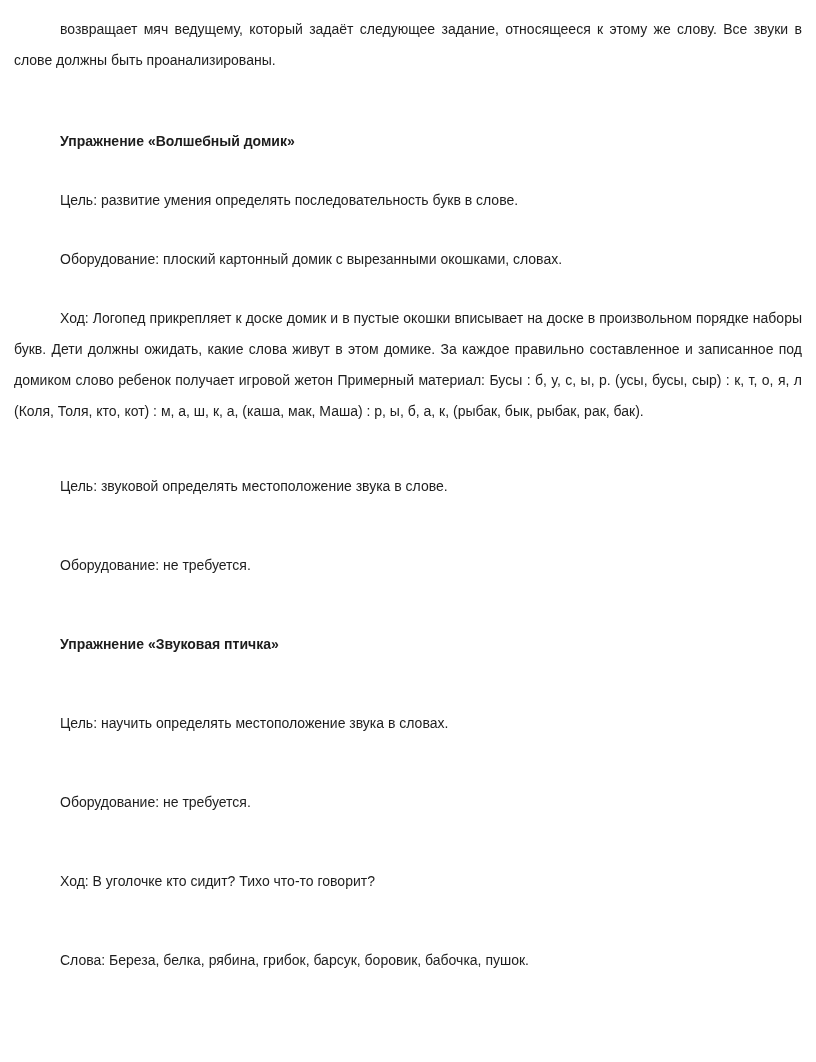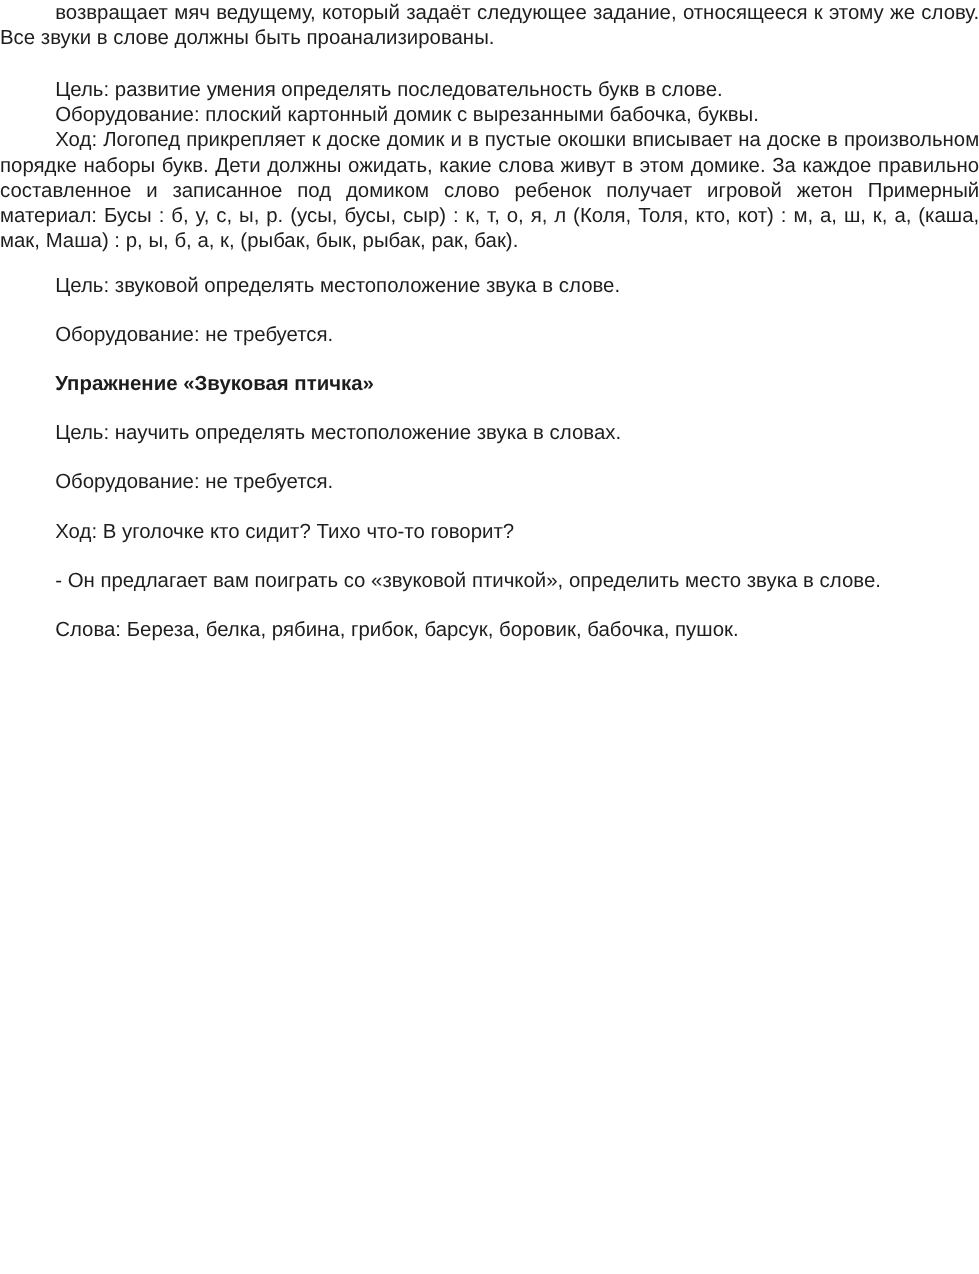--- a/index.html
+++ b/index.html
@@ -14,23 +14,23 @@
     background: #ffffff;
     overflow: hidden;
     color: #1d1d1d;
     font-family: "Liberation Sans", "DejaVu Sans", sans-serif;
     font-size: 18.7px;
     line-height: 25px;
     -webkit-font-smoothing: antialiased;
   }
   .page p, .page h2 {
     margin: 0;
-    padding: 0;
-    font-size: 17px;
-    line-height: 21px;
+    padding: 14px;
+    font-size: 14px;
+    line-height: 31px;
     text-align: justify;
     text-indent: 46px;
     font-weight: normal;
   }
   .page h2 {
     font-weight: 700;
   }
   .lead {
   }
   .sec1 { margin-top: 22px; }
@@ -41,32 +41,32 @@
   .sec3 p, .sec3 h2 { margin-bottom: 20px; }
 </style>
 </head>
 <body>
 
 <div class="page">
 
   <p><span>возвращает мяч ведущему, который задаёт следующее задание, относящееся к этому же слову. Все звуки в слове должны быть проанализированы.</span></p>
 
   <section class="sec1">
+    <h2>Упражнение «Волшебный домик»</h2>
     <p><span class="lead">Цель:</span><span> развитие умения определять последовательность букв в слове.</span></p>
-    <p><span class="lead">Оборудование:</span><span> плоский картонный домик с вырезанными бабочка, буквы.</span></p>
+    <p><span class="lead">Оборудование:</span><span> плоский картонный домик с вырезанными окошками, словах.</span></p>
     <p><span class="lead">Ход:</span><span> Логопед прикрепляет к доске домик и в пустые окошки вписывает на доске в произвольном порядке наборы букв. Дети должны ожидать, какие слова живут в этом домике. За каждое правильно составленное и записанное под домиком слово ребенок получает игровой жетон Примерный материал: Бусы : б, у, с, ы, р. (усы, бусы, сыр) : к, т, о, я, л (Коля, Толя, кто, кот) : м, а, ш, к, а, (каша, мак, Маша) : р, ы, б, а, к, (рыбак, бык, рыбак, рак, бак).</span></p>
   </section>
 
   <section class="sec2">
     <p><span class="lead">Цель:</span><span> звуковой определять местоположение звука в слове.</span></p>
     <p><span class="lead">Оборудование:</span><span> не требуется.</span></p>
   </section>
 
   <section class="sec3">
     <h2>Упражнение «Звуковая птичка»</h2>
     <p><span class="lead">Цель:</span><span> научить определять местоположение звука в словах.</span></p>
     <p><span class="lead">Оборудование:</span><span> не требуется.</span></p>
     <p><span class="lead">Ход:</span><span> В уголочке кто сидит? Тихо что-то говорит?</span></p>
-    <p><span>- Он предлагает вам поиграть со «звуковой птичкой», определить место звука в слове.</span></p>
     <p><span>Слова: Береза, белка, рябина, грибок, барсук, боровик, бабочка, пушок.</span></p>
   </section>
 
 </div>
 
 </body></html>

